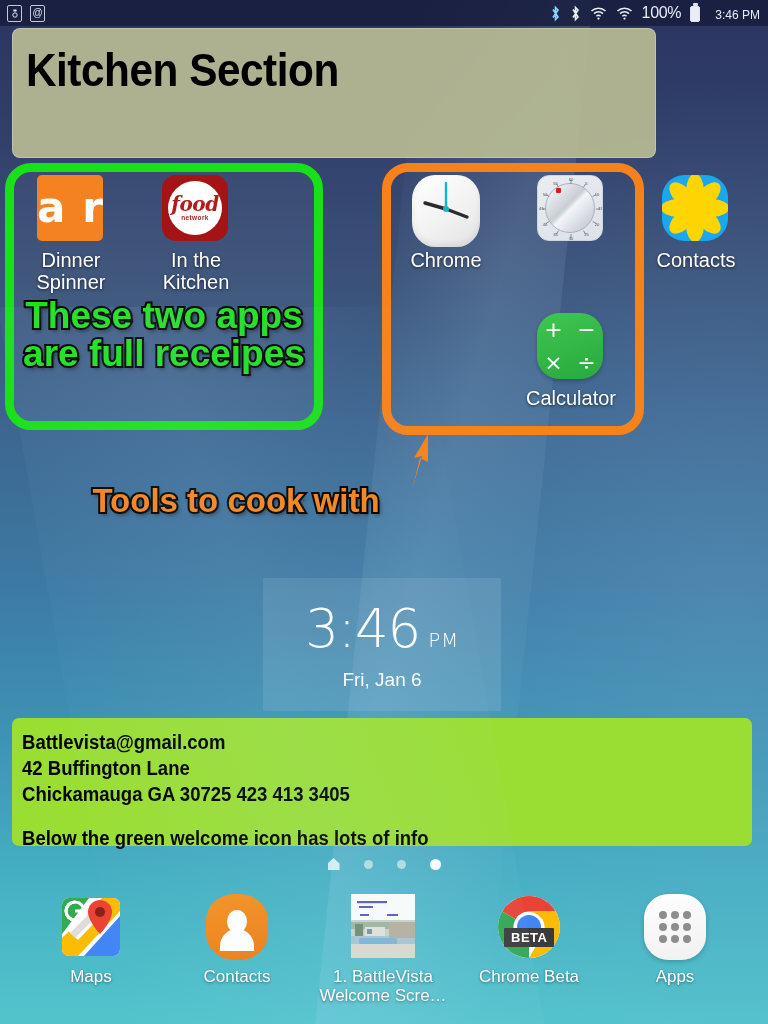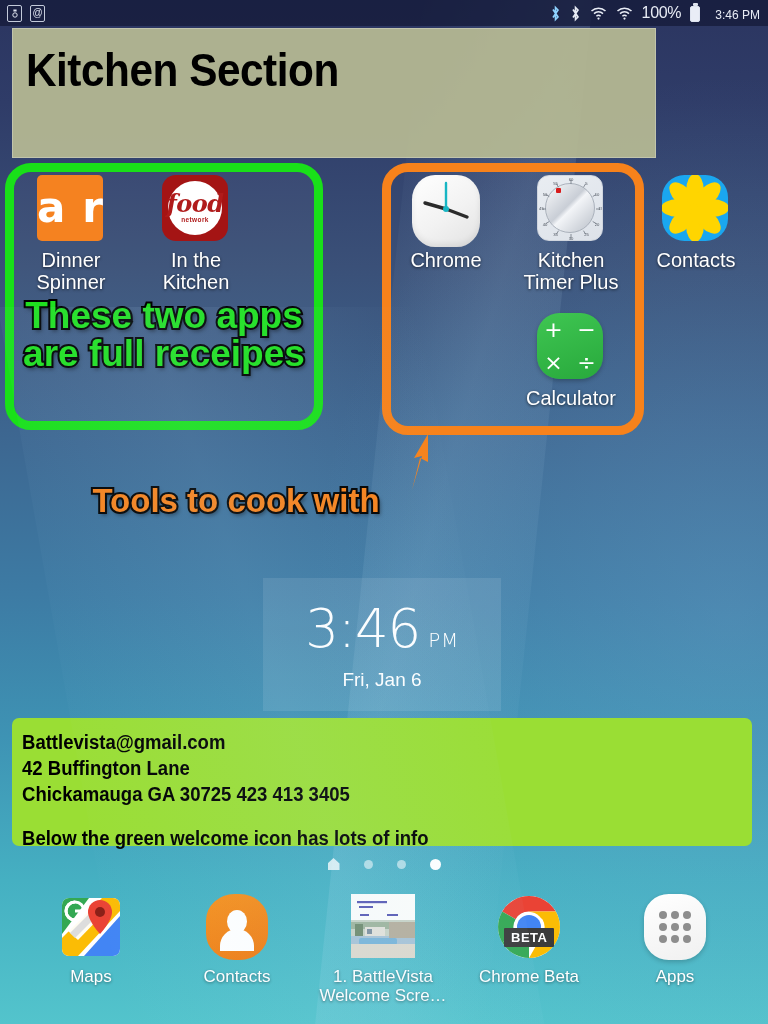--- a/index.html
+++ b/index.html
@@ -61,21 +61,21 @@
   .batt {
     width:10px; height:16px; border:1.5px solid #dfe4ef; border-radius:2px;
     position:relative; background:#e9edf6;
   }
   .batt:before{content:"";position:absolute;top:-4px;left:2px;width:5px;height:3px;background:#dfe4ef;border-radius:1px;}
 
   
   .kitchen-header {
     position:absolute; left:12px; top:28px; width:644px; height:130px;
     background: rgba(183,186,147,0.93);
-    border-radius:0;
+    border-radius:8px;
     border:1px solid rgba(255,255,255,0.25);
   }
   .kitchen-header .title {
     font-family:"Liberation Sans Narrow","Liberation Sans",sans-serif;
     font-weight:bold; font-size:46px; color:#000;
     padding:14px 0 0 14px; letter-spacing:-0.5px;
     transform: scaleX(0.92); transform-origin: left center;
   }
 
   
@@ -147,21 +147,21 @@
   .ic-foodnet{
     background:#a41414; border-radius:14px;
     display:flex;align-items:center;justify-content:center;
   }
   .ic-foodnet .circle{
     width:54px;height:54px;border-radius:50%;background:#fff;
     display:flex;flex-direction:column;align-items:center;justify-content:center;
   }
   .ic-foodnet .food{
     font-family:"DejaVu Serif", serif; font-style:italic; font-weight:bold;
-    color:#b01b1b; font-size:24px; line-height:0.9; letter-spacing:-0.5px;
+    color:#b01b1b; font-size:20px; line-height:0.9; letter-spacing:-0.5px;
   }
   .ic-foodnet .net{
     font-family:"Liberation Sans", sans-serif; font-weight:bold;
     color:#b01b1b; font-size:6.5px; letter-spacing:0.4px; margin-top:1px;
   }
 
   
   .ic-clock{
     background:linear-gradient(145deg,#ffffff 0%,#f2f2f2 55%,#e2e2e2 100%);
     border-radius:34% / 34%;
@@ -404,21 +404,20 @@
             <text x="33" y="64">30</text>
               <text x="17.5" y="59.6">35</text>
               <text x="7" y="49.6">40</text>
             <text x="3.4" y="34.4">45</text>
               <text x="7" y="19.8">50</text>
               <text x="17.5" y="9.2">55</text>
           </g>
         </svg>
       </div>
     </div>
-    <div class="lbl">Kitchen Timer Plus</div>
   </div>
 
   <div class="app" style="left:644px; top:175px;">
     <div class="ic">
       <div class="ic-gallery" style="width:66px;height:66px;">
         <span class="petal" style="transform:translate(-50%,0) rotate(0deg);"></span>
         <span class="petal" style="transform:translate(-50%,0) rotate(45deg);"></span>
         <span class="petal" style="transform:translate(-50%,0) rotate(90deg);"></span>
         <span class="petal" style="transform:translate(-50%,0) rotate(135deg);"></span>
         <span class="petal" style="transform:translate(-50%,0) rotate(180deg);"></span>

